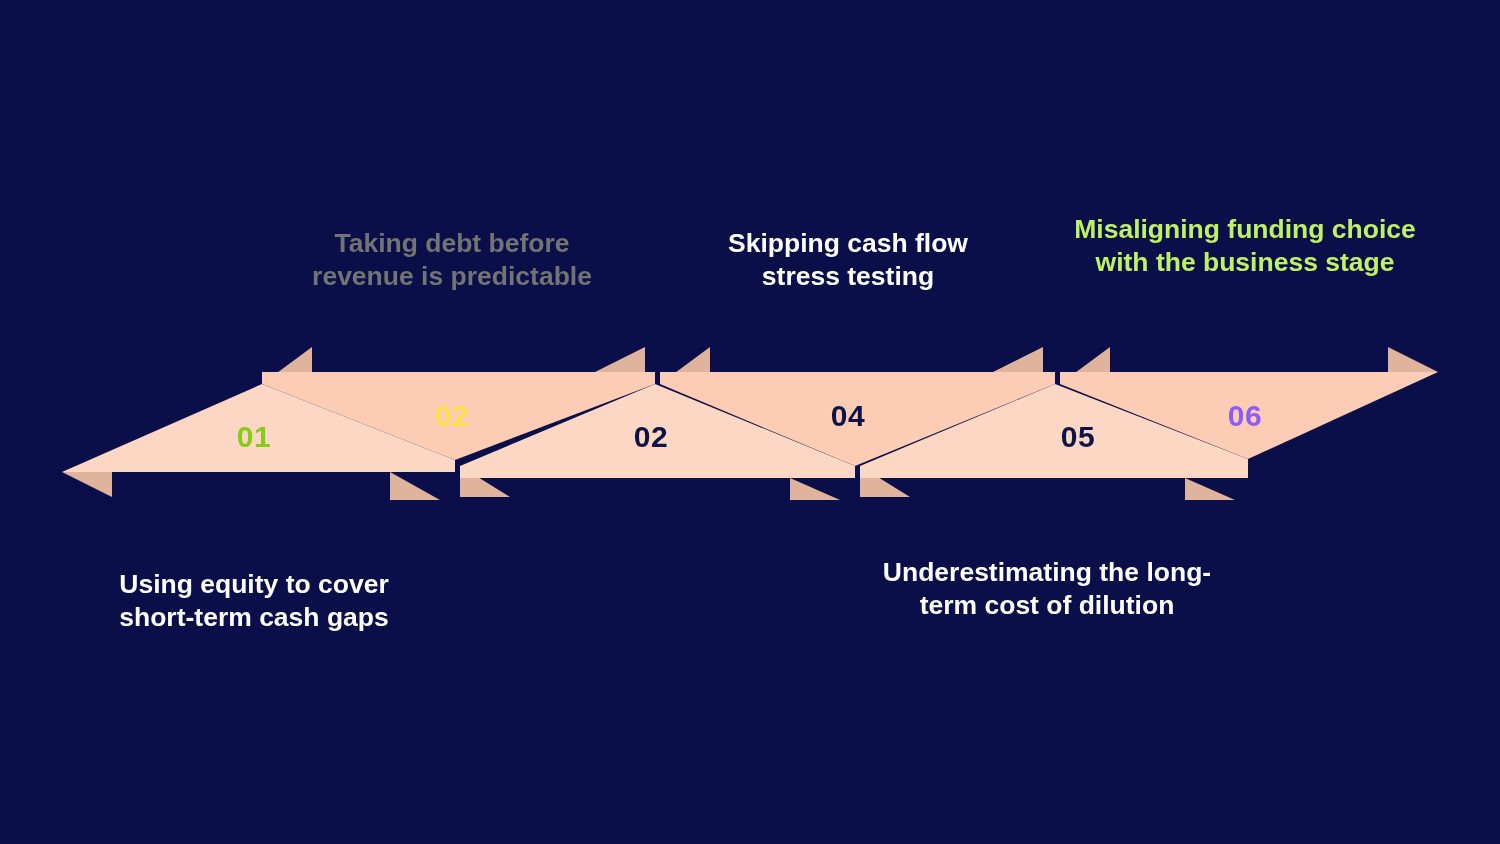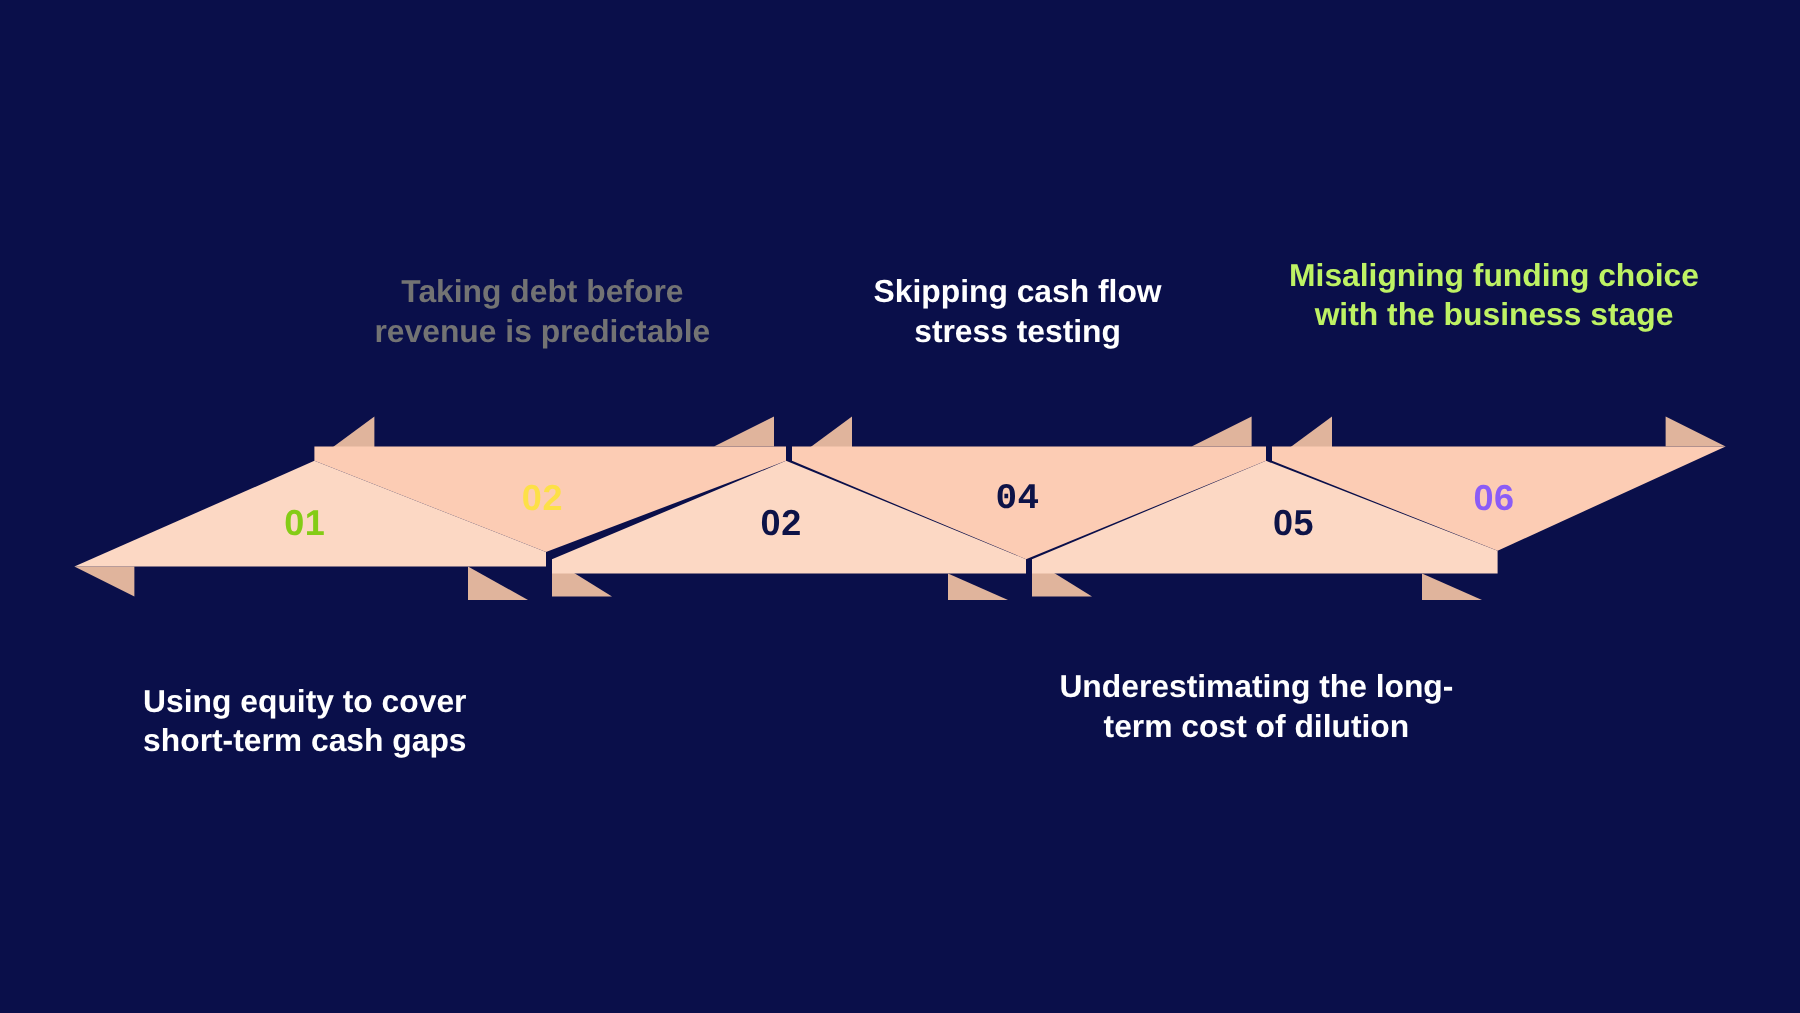--- a/index.html
+++ b/index.html
@@ -97,21 +97,21 @@
       <polygon fill="#e0b49c" points="1185,478 1235,500 1185,500"></polygon>
       <polygon fill="#e0b49c" points="595,372 645,347 645,372"></polygon>
       <polygon fill="#e0b49c" points="993,372 1043,347 1043,372"></polygon>
     </g>
 
   </svg>
 
   <div class="seg-number" style="left: 254px; top: 420px; color: #84cc16;">01</div>
   <div class="seg-number" style="left: 452px; top: 399px; color: #fde047;">02</div>
   <div class="seg-number" style="left: 651px; top: 420px; color: rgb(13, 19, 71);">02</div>
-  <div class="seg-number" style="left: 848px; top: 399px; color: rgb(13, 19, 71); font-family: Liberation Mono, monospace;">04</div>
+  <div class="seg-number" style="left: 848px; top: 399px; color: rgb(13, 19, 71);">04</div>
   <div class="seg-number" style="left: 1047px; top: 420px; color: rgb(13, 19, 71); margin-left: 31px;">05</div>
   <div class="seg-number" style="left: 1245px; top: 399px; color: #8b5cf6;">06</div>
 
   <div class="caption top" style="left: 452px; top: 227px; width: 420px; color: #737373;">Taking debt before
 revenue is predictable</div>
   <div class="caption top" style="left: 848px; top: 227px; width: 380px; color: #ffffff;">Skipping cash flow
 stress testing</div>
   <div class="caption top" style="left: 1245px; top: 213px; width: 420px; color: #bef264;">Misaligning funding choice
 with the business stage</div>
 

